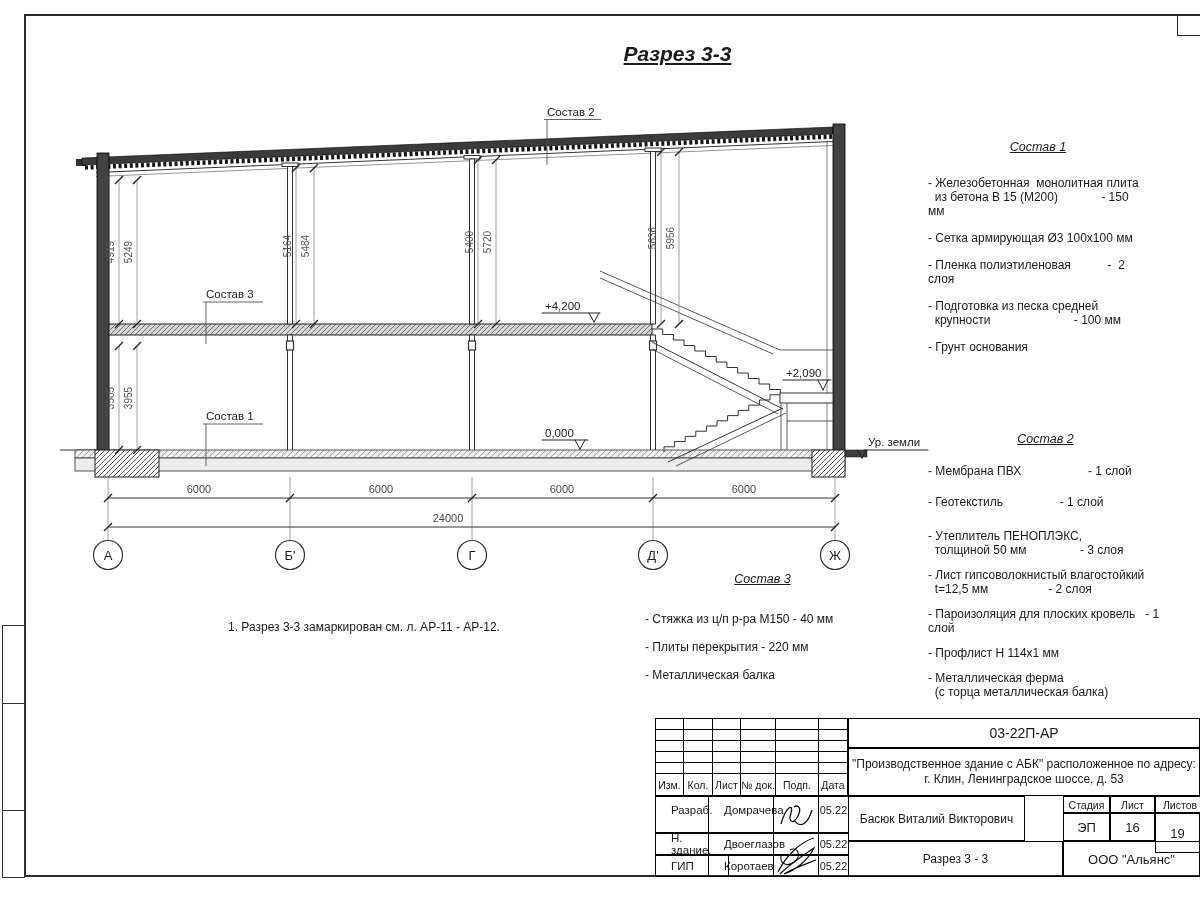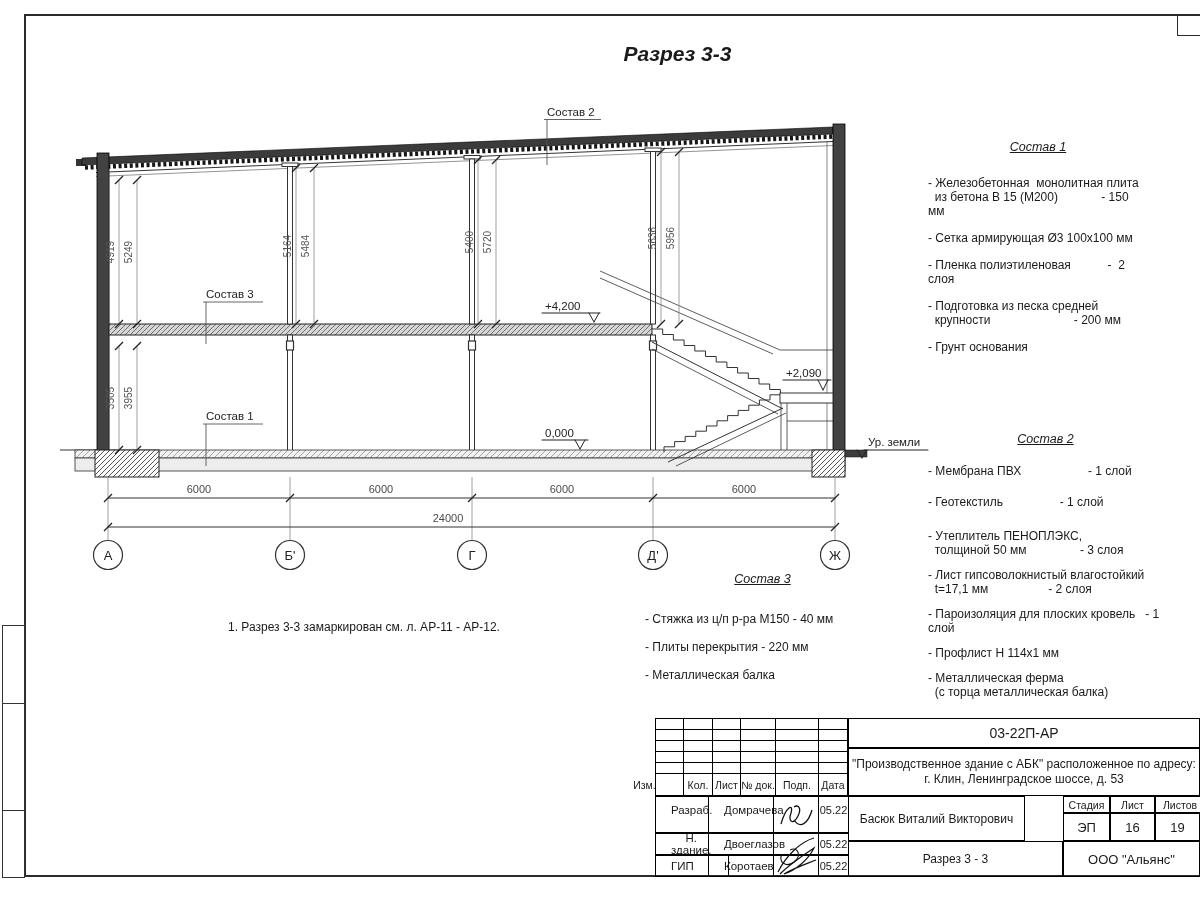--- a/index.html
+++ b/index.html
@@ -6,29 +6,29 @@
   #sheet{position:relative;width:1200px;height:900px;background:#ffffff;overflow:hidden;
          font-family:"Liberation Sans",sans-serif;color:#1a1a1a}
   .abs{position:absolute}
   
   .frame{left:24px;top:14px;width:1176px;height:863px;border-left:2px solid #2b2b2b;
          border-top:2px solid #2b2b2b;border-bottom:2px solid #2b2b2b;box-sizing:border-box}
   .corner-box{left:1177px;top:14px;width:23px;height:22px;border:1.5px solid #2b2b2b;border-right:none;box-sizing:border-box}
   .margin-box{left:2px;width:23px;border:1px solid #333;box-sizing:border-box;background:#fff}
   
   .page-title{left:570px;top:42px;width:215px;text-align:center;font-size:21px;font-weight:bold;
-              font-style:italic;}
+              font-style:italic;text-decoration:underline}
   
   .spec{position:absolute}
   .spec-title{font-size:12.5px;font-style:italic;text-align:center;text-decoration:underline;margin-bottom:22px}
   .spec-item{font-size:12px;line-height:14px;white-space:pre-wrap;margin-bottom:13px}
   .note{font-size:12px}
   
   .tb{position:absolute;border:1px solid #000;box-sizing:border-box;display:flex;align-items:center;
-      justify-content:center;font-size:12px;text-align:center;background:transparent}
+      justify-content:center;font-size:12px;text-align:left;background:transparent}
   .tb-left{justify-content:flex-start;padding-left:15px;font-size:11.5px}
   .tb-small{font-size:10.5px}
   .hline{position:absolute;height:1px;background:#000}
   .vline{position:absolute;width:1px;background:#000}
   svg{display:block}
   svg text{font-family:"Liberation Sans",sans-serif}
   .dimv{font-size:10px;fill:#555}
   .dimh{font-size:11px;fill:#4a4a4a}
   .axis{font-size:13px;fill:#222}
   .lvl{font-size:11.5px;fill:#222}
@@ -241,32 +241,32 @@
 
   <div class="abs page-title">Разрез 3-3</div>
 
   <div class="spec" style="left:928px;top:140px;width:220px">
     <div class="spec-title">Состав 1</div>
     <div class="spec-item">- Железобетонная  монолитная плита
   из бетона В 15 (М200)             - 150 мм</div>
     <div class="spec-item">- Сетка армирующая Ø3 100х100 мм</div>
     <div class="spec-item">- Пленка полиэтиленовая           -  2 слоя</div>
     <div class="spec-item">- Подготовка из песка средней
-  крупности                         - 200 мм</div>
+  крупности                         - 100 мм</div>
     <div class="spec-item">- Грунт основания</div>
   </div>
 
   <div class="spec" style="left:928px;top:432px;width:235px">
     <div class="spec-title" style="margin-bottom:18px">Состав 2</div>
     <div class="spec-item" style="margin-bottom:17px">- Мембрана ПВХ                    - 1 слой</div>
     <div class="spec-item" style="margin-bottom:20px">- Геотекстиль                 - 1 слой</div>
     <div class="spec-item" style="margin-bottom:11px">- Утеплитель ПЕНОПЛЭКС,
   толщиной 50 мм                - 3 слоя</div>
     <div class="spec-item" style="margin-bottom:11px">- Лист гипсоволокнистый влагостойкий
-  t=17,1 мм                  - 2 слоя</div>
+  t=12,5 мм                  - 2 слоя</div>
     <div class="spec-item" style="margin-bottom:11px">- Пароизоляция для плоских кровель   - 1 слой</div>
     <div class="spec-item" style="margin-bottom:11px">- Профлист Н 114х1 мм</div>
     <div class="spec-item" style="margin-bottom:11px">- Металлическая ферма
   (с торца металлическая балка)</div>
   </div>
 
   <div class="spec" style="left:645px;top:572px;width:235px">
     <div class="spec-title" style="margin-bottom:26px">Состав 3</div>
     <div class="spec-item" style="margin-bottom:14px">- Стяжка из ц/п р-ра М150 - 40 мм</div>
     <div class="spec-item" style="margin-bottom:14px">- Плиты перекрытия - 220 мм</div>
@@ -279,21 +279,21 @@
   <div class="hline" style="left:655px;top:729px;width:193px"></div>
   <div class="hline" style="left:655px;top:740px;width:193px"></div>
   <div class="hline" style="left:655px;top:751px;width:193px"></div>
   <div class="hline" style="left:655px;top:762px;width:193px"></div>
   <div class="hline" style="left:655px;top:773px;width:193px"></div>
   <div class="vline" style="left:683px;top:718px;height:78px"></div>
   <div class="vline" style="left:712px;top:718px;height:78px"></div>
   <div class="vline" style="left:740px;top:718px;height:78px"></div>
   <div class="vline" style="left:775px;top:718px;height:78px"></div>
   <div class="vline" style="left:818px;top:718px;height:78px"></div>
-  <div class="tb tb-small" style="left:630px;top:773px;width:29px;height:23px;border:none">Изм.</div>
+  <div class="tb tb-small" style="left:655px;top:773px;width:29px;height:23px;border:none">Изм.</div>
   <div class="tb tb-small" style="left:683px;top:773px;width:30px;height:23px;border:none">Кол.</div>
   <div class="tb tb-small" style="left:712px;top:773px;width:29px;height:23px;border:none">Лист</div>
   <div class="tb tb-small" style="left:740px;top:773px;width:36px;height:23px;border:none">№ док.</div>
   <div class="tb tb-small" style="left:775px;top:773px;width:44px;height:23px;border:none">Подп.</div>
   <div class="tb tb-small" style="left:818px;top:773px;width:30px;height:23px;border:none">Дата</div>
 
   <div class="tb tb-left" style="left:655px;top:796px;width:54px;height:37px;align-items:flex-start;padding-top:7px">Разраб.</div>
   <div class="tb tb-left" style="left:708px;top:796px;width:66px;height:37px;align-items:flex-start;padding-top:7px">Домрачева</div>
   <div class="tb" style="left:773px;top:796px;width:46px;height:37px"></div>
   <div class="tb" style="left:818px;top:796px;width:31px;height:37px;font-size:11px;align-items:flex-start;padding-top:7px">05.22</div>
@@ -320,17 +320,17 @@
   <div class="tb" style="left:848px;top:748px;width:352px;height:48px;flex-direction:column;line-height:15px">
     <div>"Производственное здание с АБК" расположенное по адресу:</div>
     <div>г. Клин, Ленинградское шоссе, д. 53</div>
   </div>
   <div class="tb" style="left:848px;top:796px;width:177px;height:45px">Басюк Виталий Викторович</div>
   <div class="tb tb-small" style="left:1063px;top:796px;width:47px;height:17px">Стадия</div>
   <div class="tb tb-small" style="left:1110px;top:796px;width:45px;height:17px">Лист</div>
   <div class="tb tb-small" style="left:1155px;top:796px;width:50px;height:17px">Листов</div>
   <div class="tb" style="left:1063px;top:813px;width:47px;height:28px;font-size:13px">ЭП</div>
   <div class="tb" style="left:1110px;top:813px;width:45px;height:28px;font-size:13px">16</div>
-  <div class="tb" style="left:1155px;top:813px;width:45px;height:28px;font-size:13px">19</div>
+  <div class="tb" style="left:1155px;top:813px;width:45px;height:40px;font-size:13px">19</div>
   <div class="tb" style="left:848px;top:841px;width:215px;height:36px">Разрез 3 - 3</div>
   <div class="tb" style="left:1063px;top:841px;width:137px;height:36px;font-size:13px">ООО "Альянс"</div>
 
 </div>
 
 </body></html>

